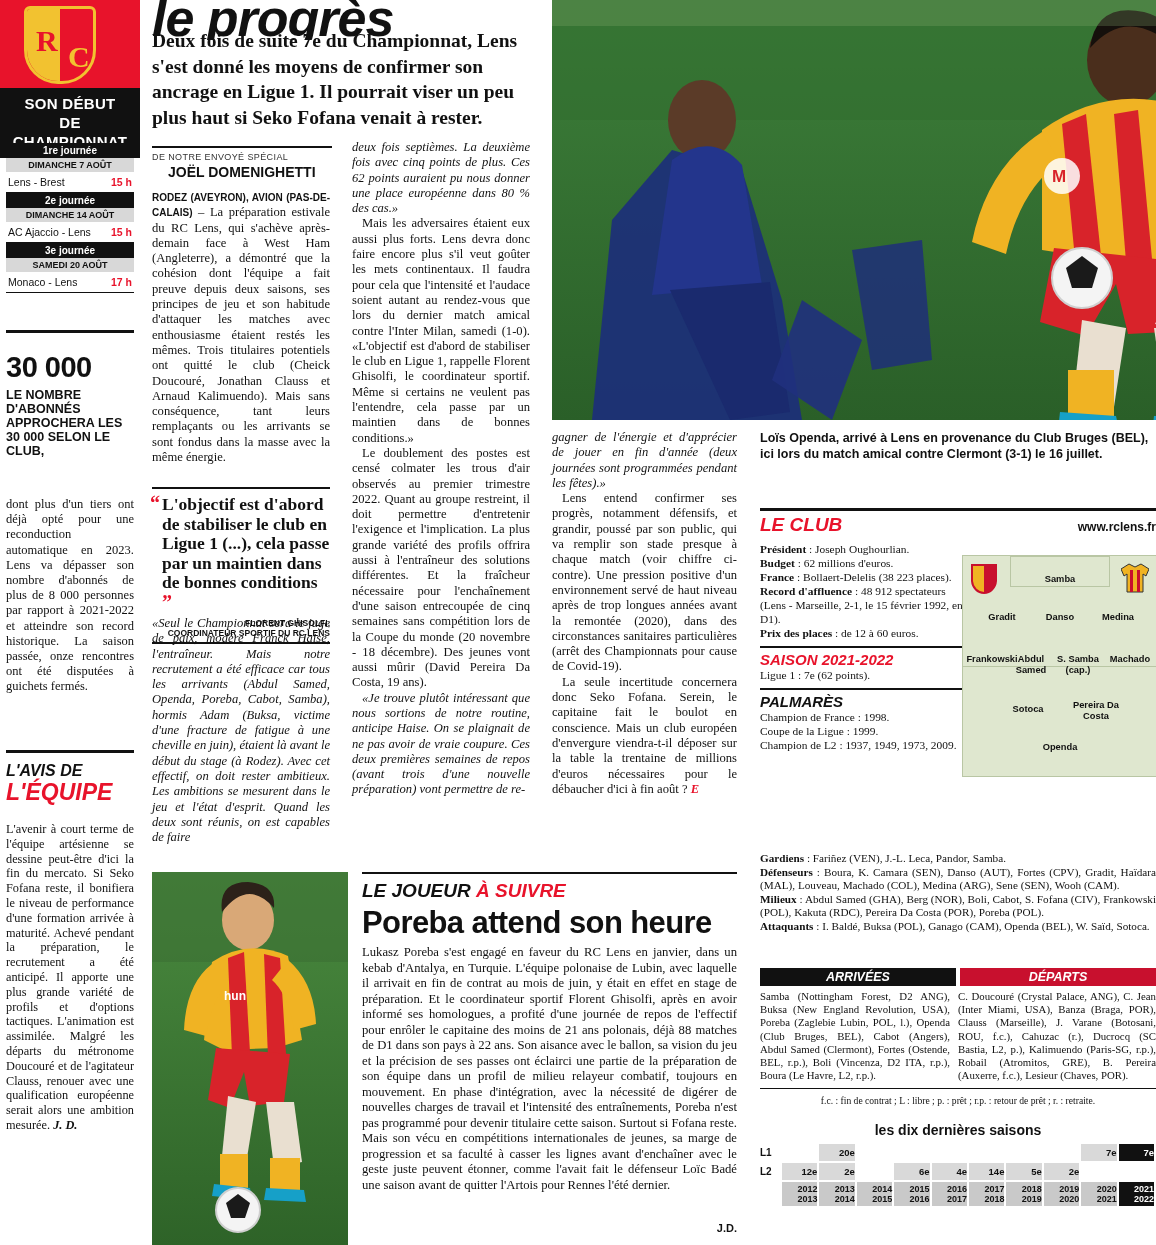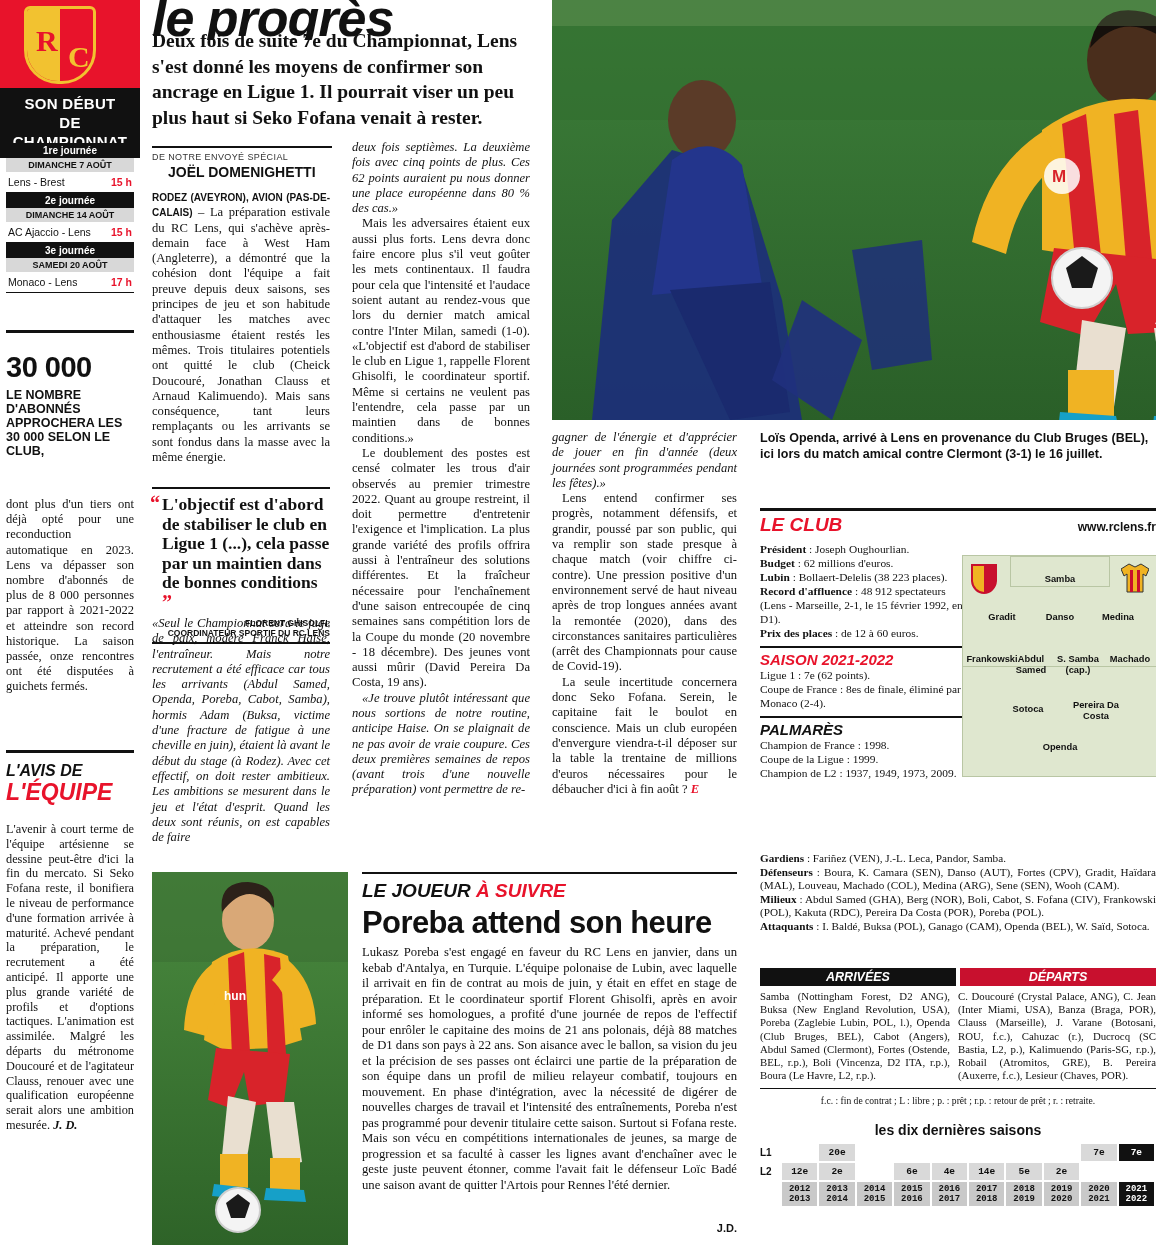--- a/index.html
+++ b/index.html
@@ -157,21 +157,21 @@
   .tr-cols .cc{width:50%;font-size:10.8px;line-height:13.2px;text-align:justify;}
   .tr-cols .cc.left{padding-right:8px;box-sizing:border-box;}
   .tr-foot{font-size:9.6px;text-align:center;padding-top:6px;border-top:1px solid #111;margin-top:6px;}
 
   
   .saisons{position:absolute;left:760px;top:1122px;width:396px;}
   .saisons .h{text-align:center;font-family:"Liberation Sans",sans-serif;font-weight:bold;font-size:14px;padding-bottom:6px;}
   .grid{font-family:"Liberation Sans",sans-serif;font-size:9.5px;}
   .grow{display:flex;align-items:stretch;margin-bottom:2px;}
   .grow .lab{width:22px;font-weight:bold;font-size:10px;display:flex;align-items:center;}
-  .cell{flex:1;margin-right:2px;text-align:center;font-weight:bold;padding:3px 0;background:#d9d9d9;font-family:Liberation Mono, monospace;}
+  .cell{flex:1;margin-right:2px;text-align:right;font-weight:bold;padding:3px 0;background:#d9d9d9;}
   .cell.empty{background:transparent;}
   .cell.dark{background:#111;color:#fff;}
   .cell.yr{background:#c9c9c9;font-size:9px;line-height:10px;font-weight:bold;padding:2px 0;}
   .cell.yr.dark{background:#111;color:#fff;}
 
   
   .photo-bot{position:absolute;left:152px;top:872px;width:196px;height:373px;overflow:hidden;background:#3e7a3b;}
   .js-rule{position:absolute;left:362px;top:872px;width:375px;height:2px;background:#111;}
   .js-kicker{position:absolute;left:362px;top:880px;width:375px;font-family:"Liberation Sans",sans-serif;font-weight:bold;font-style:italic;font-size:19px;}
   .js-kicker .red{color:#e8132b;}
@@ -335,29 +335,28 @@
   <div class="cap-top">Loïs Openda, arrivé à Lens en provenance du Club Bruges (BEL), ici lors du match amical contre Clermont (3-1) le 16 juillet.</div>
 
   <div class="club">
     <div class="club-hdr">
       <span class="t">LE CLUB</span>
       <span class="w">www.rclens.fr</span>
     </div>
     <div class="club-info">
       <div><b>Président</b> : <span>Joseph Oughourlian.</span></div>
       <div><b>Budget</b> : <span>62 millions d'euros.</span></div>
-      <div><b>Lubin</b> : <span>Bollaert-Delelis (38 223 places).</span></div>
+      <div><b>France</b> : <span>Bollaert-Delelis (38 223 places).</span></div>
       <div><b>Record d'affluence</b> : <span>48 912 spectateurs (Lens - Marseille, 2-1, le 15 février 1992, en D1).</span></div>
       <div><b>Prix des places</b> : <span>de 12 à 60 euros.</span></div>
     </div>
 
     <div style="width:206px">
       <div class="sec-hdr">SAISON 2021-2022</div>
       <div class="sec-body">Ligue 1 : 7e (62 points).</div>
-      <div class="sec-body">Coupe de France : 8es de finale, éliminé par Monaco (2-4).</div>
 
       <div class="sec-hdr plain">PALMARÈS</div>
       <div class="sec-body">Champion de France : 1998.</div>
       <div class="sec-body">Coupe de la Ligue : 1999.</div>
       <div class="sec-body">Champion de L2 : 1937, 1949, 1973, 2009.</div>
     </div>
   </div>
 
   <div class="pitch">
     <div class="line" style="left:0;top:110px;width:194px;height:1px"></div>

